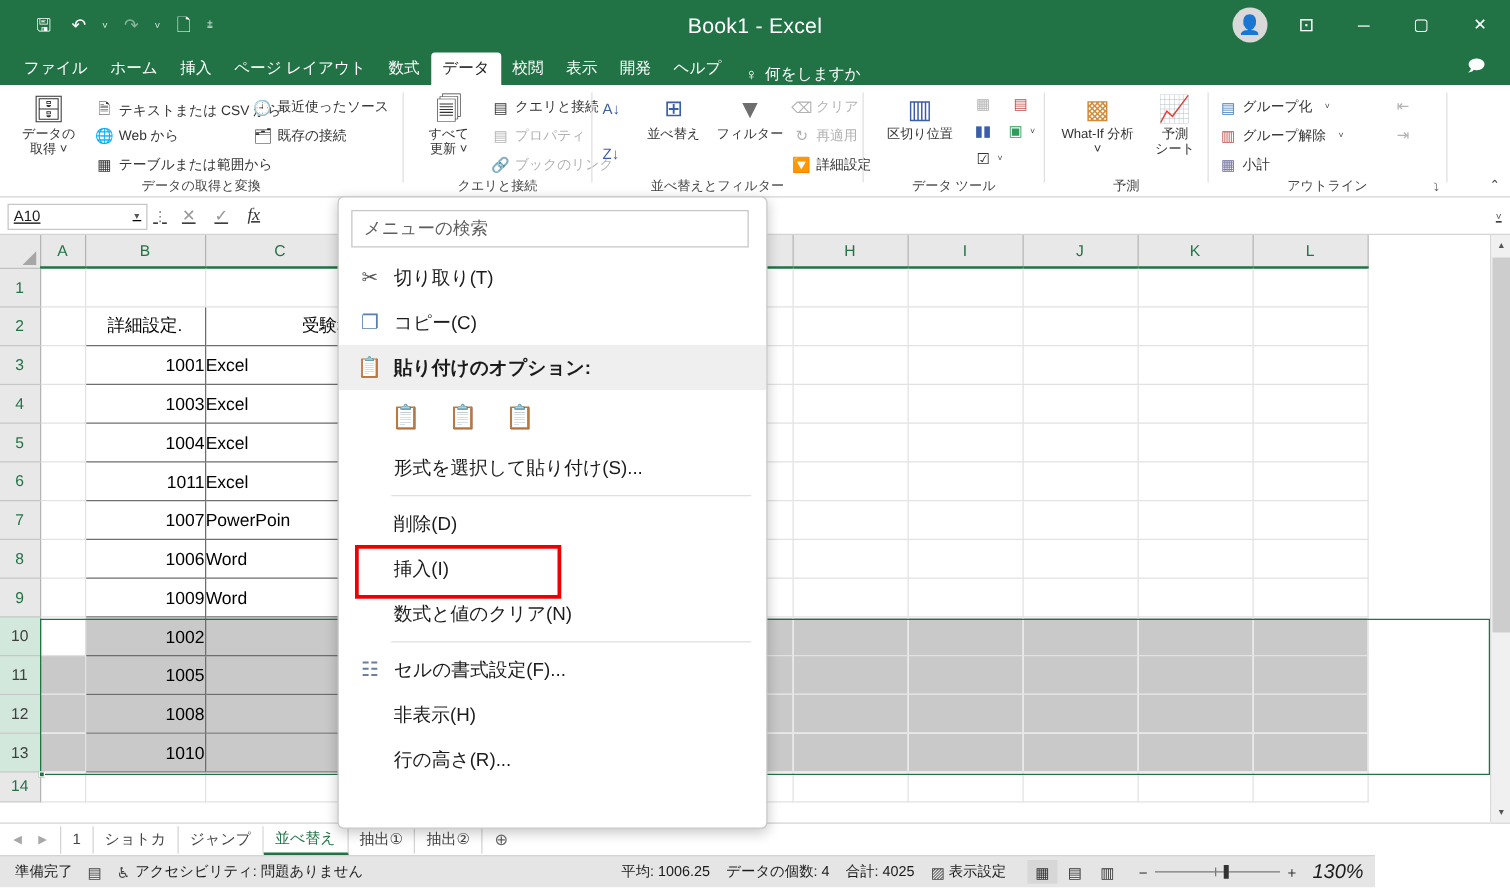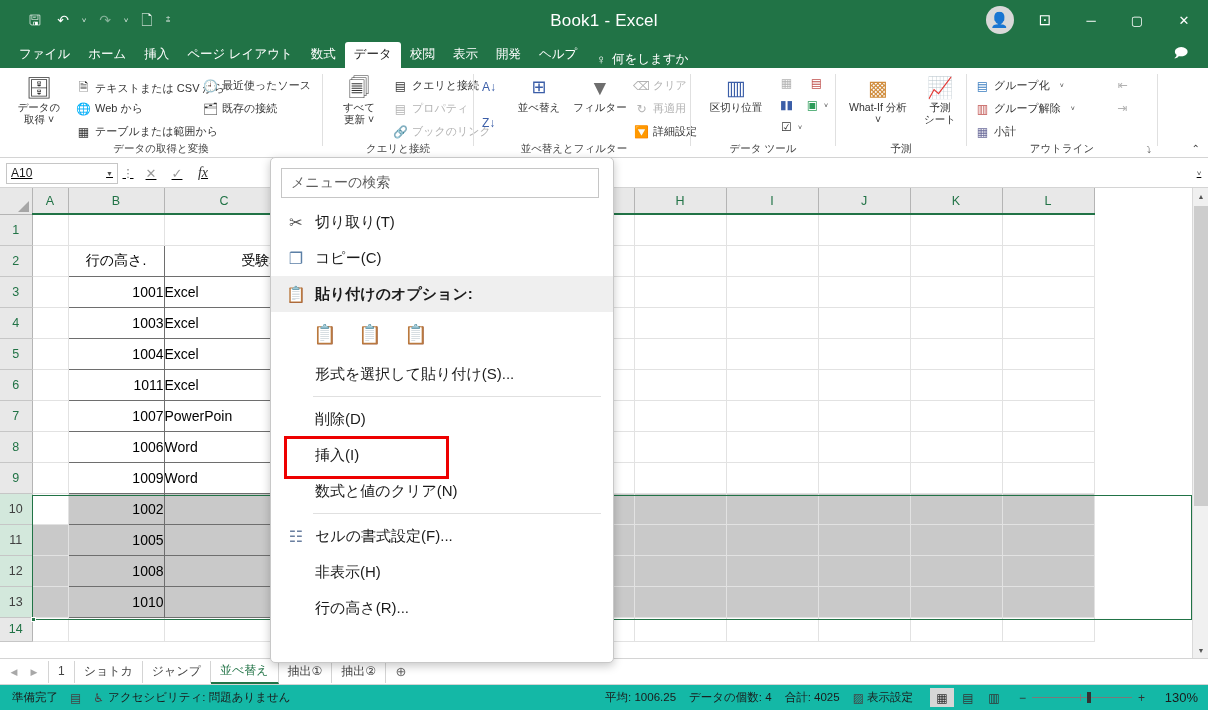--- a/index.html
+++ b/index.html
@@ -188,38 +188,38 @@
   }
   .stab.first { border-left: 1px solid #d4d4d4; }
   .stab.active {
     color: #217346; font-weight: normal; border-bottom: 2px solid #217346;
     background: #ffffff;
   }
   .addsheet { width: 30px; text-align:center; font-size: 13px; color: #666; }
 
   
   .statusbar {
-    position: absolute; left: 0; top: 684px; width: 1208px; height: 26px;
-    background: #14b8a6; border-top: 1px solid #d4d4d4;
+    position: absolute; left: 0; top: 684px; width: 1100px; height: 26px;
+    background: #e5e5e5; border-top: 1px solid #d4d4d4;
     display: flex; align-items: center; font-size: 11.5px; color: #1b1b1b;
   }
   .sb-left { display: flex; align-items: center; gap: 12px; padding-left: 12px; }
   .sb-right { display: flex; align-items: center; gap: 13px; margin-left: auto; padding-right: 10px; }
   .sb-ico { font-size: 12px; color: #444; }
   .view-btn {
     width: 24px; height: 19px; display:flex; align-items:center; justify-content:center;
     font-size: 12px; color: #333;
   }
   .view-btn.active { background: #d7d7d7; }
   .zoomslider { display: flex; align-items: center; gap: 6px; }
   .zs-track { position: relative; width: 100px; height: 1px; background: #7a7a7a; }
   .zs-thumb { position: absolute; left: 55px; top: -5px; width: 4px; height: 11px; background: #333; }
   .zs-tick { position: absolute; left: 48px; top: -3px; width: 1px; height: 7px; background: #7a7a7a; }
   .zs-sign { font-size: 12px; color: #333; }
-  .zoomval { width: 40px; text-align: right; font-size: 13px; }
+  .zoomval { width: 40px; text-align: right; font-size: 16px; font-style: italic; }
 
   
   .ctxmenu {
     position: absolute; left: 270px; top: 157px; width: 344px; height: 506px;
     background: #ffffff; border: 1px solid #c8c8c8; border-radius: 5px;
     box-shadow: 0 3px 10px rgba(0,0,0,0.22);
     z-index: 50; overflow: hidden;
   }
   .ctx-search {
     margin: 10px 14px 6px 10px; height: 30px; border: 1px solid #c6c6c6;
@@ -511,21 +511,21 @@
           <td class="cell"></td>
           <td class="cell"></td>
           <td class="cell"></td>
           <td class="cell"></td>
           <td class="cell"></td>
         </tr>
 
         <tr style="height:31px">
           <td class="rowhdr">2</td>
           <td class="cell"></td>
-          <td class="cell bx ctr">行の高さ.</td>
+          <td class="cell bx ctr">詳細設定.</td>
           <td class="cell bx num">受験科</td>
           <td class="cell"></td>
           <td class="cell"></td>
           <td class="cell"></td>
           <td class="cell"></td>
           <td class="cell"></td>
           <td class="cell"></td>
           <td class="cell"></td>
           <td class="cell"></td>
           <td class="cell"></td>

